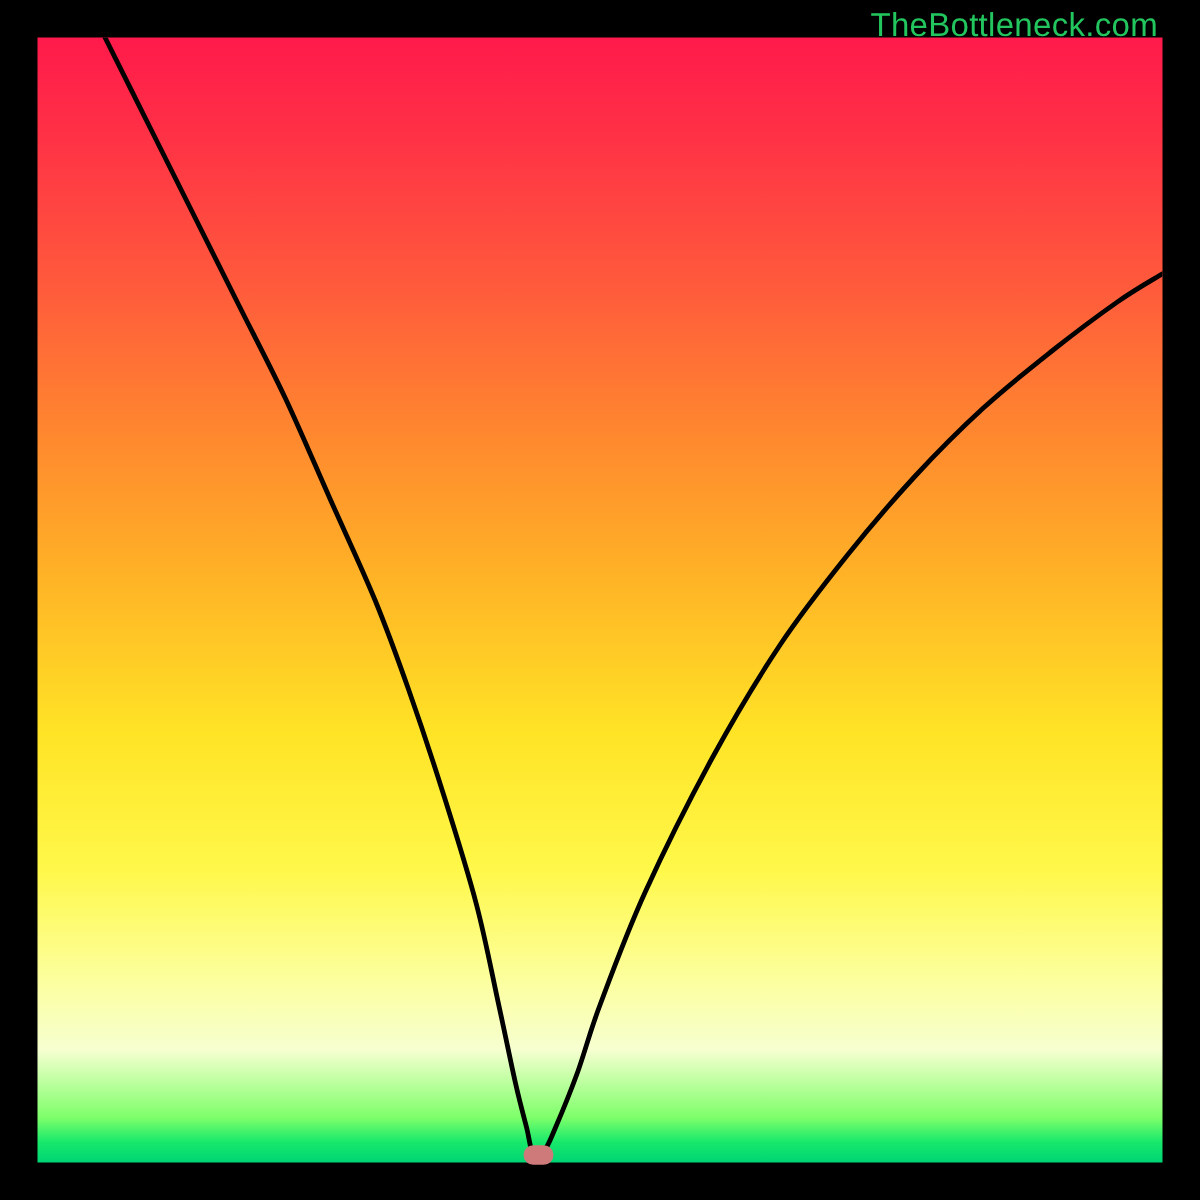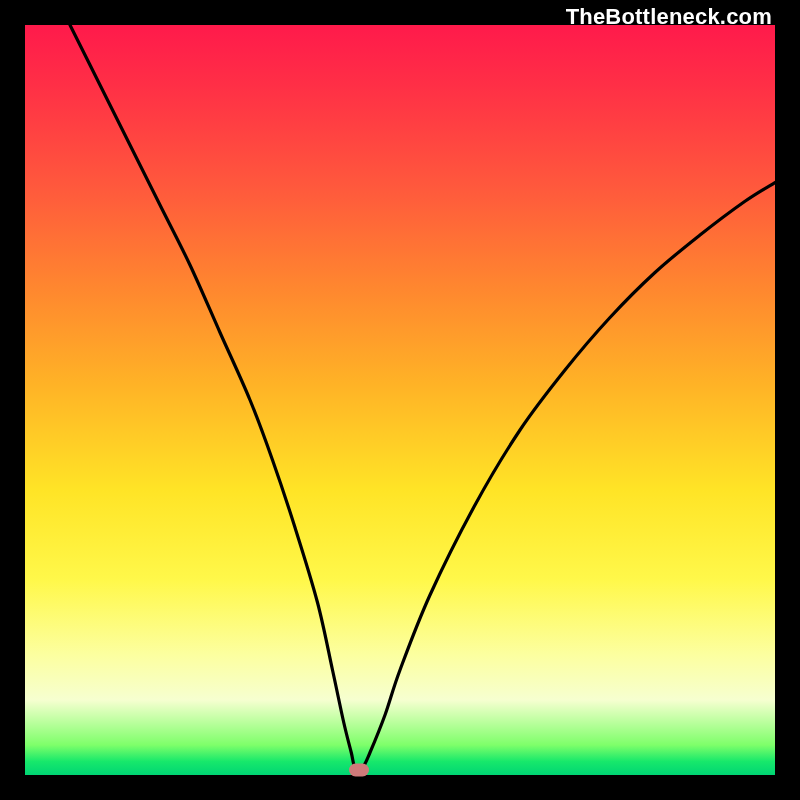--- a/index.html
+++ b/index.html
@@ -37,23 +37,23 @@
       #f6ffd0 90%,
       #7eff6a 96%,
       #17e86b 98.2%,
       #00d574 100%
     );
   }
   .watermark {
     position: absolute;
     top: 4px;
     right: 28px;
-    color: #ffffff;
+    color: #22c55e;
     font-size: 22px;
-    font-weight: 700;
+    font-weight: 400;
     letter-spacing: 0.2px;
     user-select: none;
   }
   svg.curve {
     position: absolute;
     left: 0;
     top: 0;
     width: 750px;
     height: 750px;
   }

